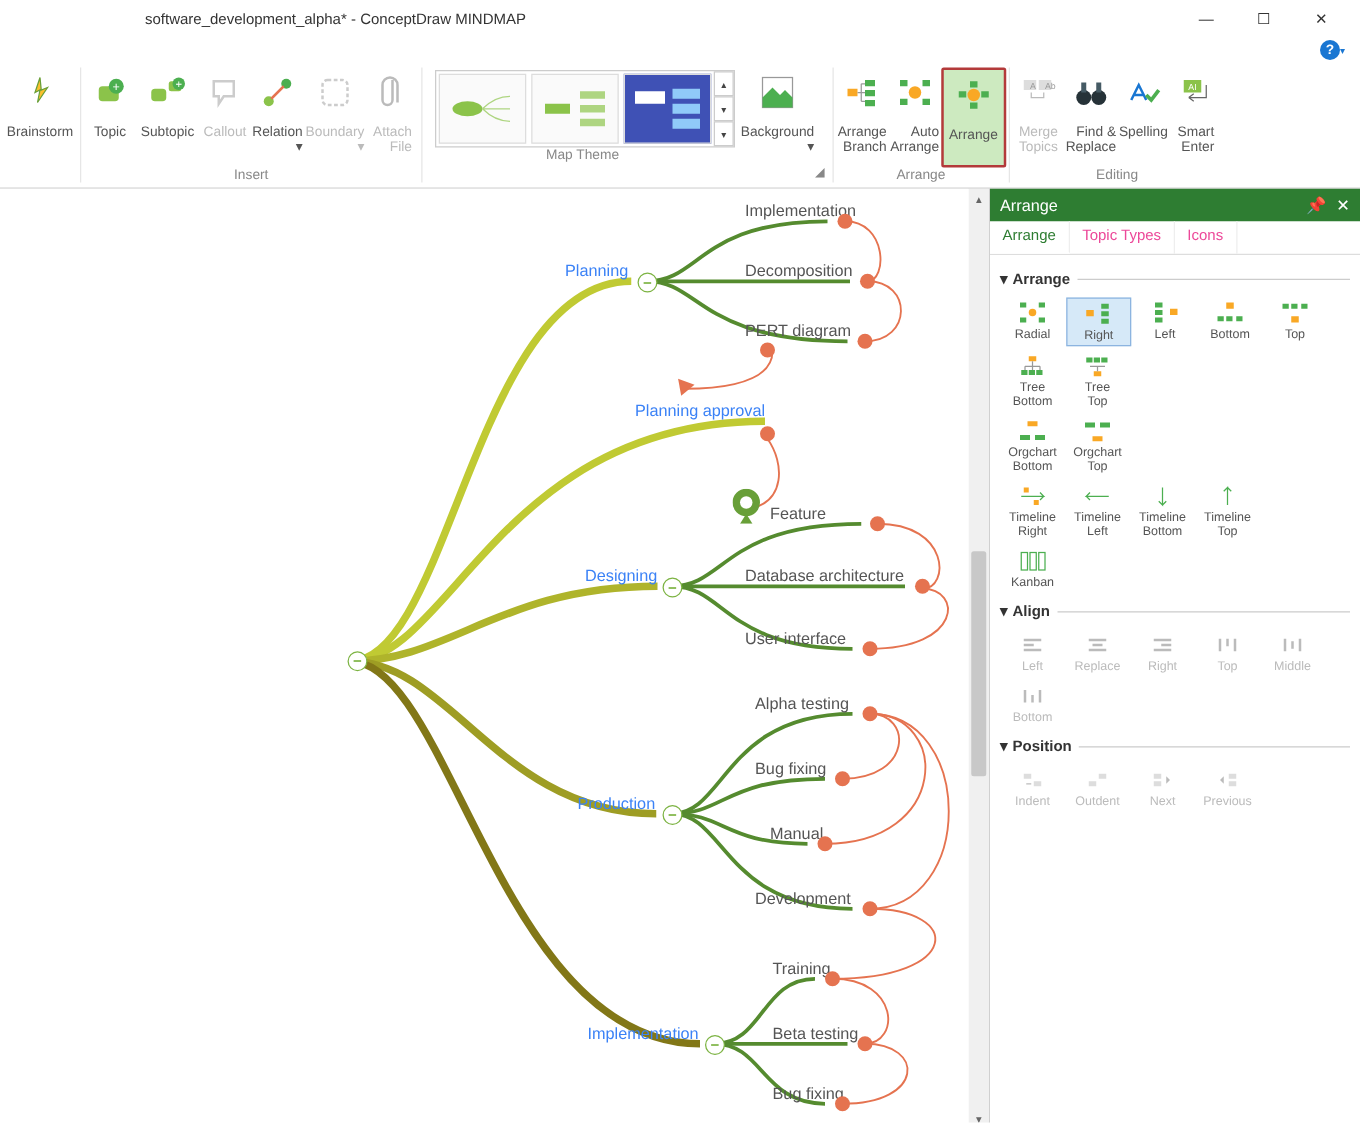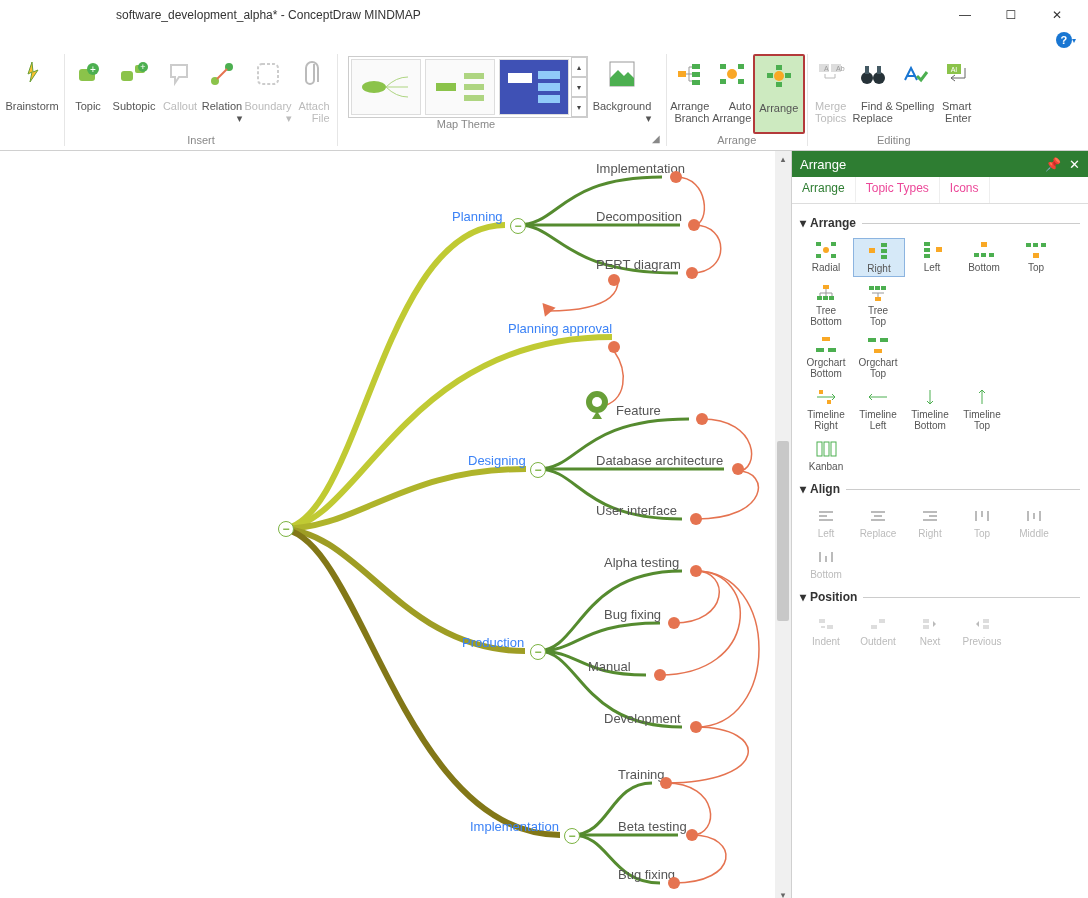--- a/index.html
+++ b/index.html
@@ -357,21 +357,21 @@
       <div class="dot" style="left:696px;top:262px"></div>
     <div class="leaf" style="left:596px;top:302px">Database architecture</div>
       <div class="dot" style="left:732px;top:312px"></div>
     <div class="leaf" style="left:596px;top:352px">User interface</div>
       <div class="dot" style="left:690px;top:362px"></div>
 
     <div class="leaf" style="left:604px;top:404px">Alpha testing</div>
       <div class="dot" style="left:690px;top:414px"></div>
     <div class="leaf" style="left:604px;top:456px">Bug fixing</div>
       <div class="dot" style="left:668px;top:466px"></div>
-    <div class="leaf" style="left:588px;top:508px">Manual</div>
+    <div class="leaf" style="left:616px;top:508px">Manual</div>
       <div class="dot" style="left:654px;top:518px"></div>
     <div class="leaf" style="left:604px;top:560px">Development</div>
       <div class="dot" style="left:690px;top:570px"></div>
 
     <div class="leaf" style="left:618px;top:616px">Training</div>
       <div class="dot" style="left:660px;top:626px"></div>
     <div class="leaf" style="left:618px;top:668px">Beta testing</div>
       <div class="dot" style="left:686px;top:678px"></div>
     <div class="leaf" style="left:618px;top:716px">Bug fixing</div>
       <div class="dot" style="left:668px;top:726px"></div>

